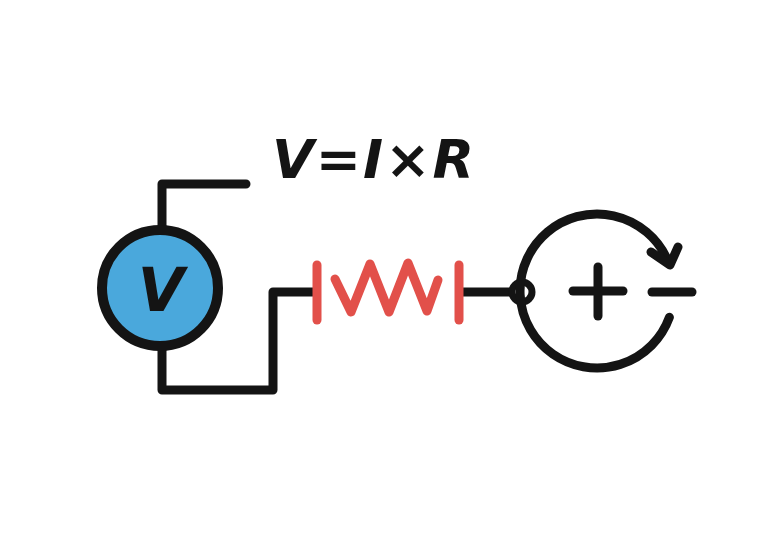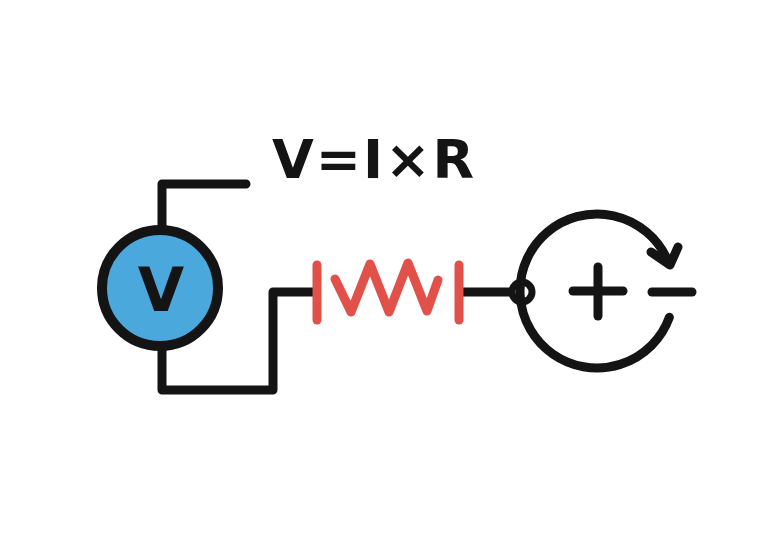--- a/index.html
+++ b/index.html
@@ -13,20 +13,21 @@
     padding: 0;
     width: 768px;
     height: 538px;
     overflow: hidden;
     background: var(--background);
   }
   .stage {
     width: 768px;
     height: 538px;
     position: relative;
+    font-style: italic;
   }
   svg { display: block; }
 
   .wire {
     fill: none;
     stroke: var(--ink);
     stroke-width: 9;
     stroke-linecap: round;
     stroke-linejoin: round;
   }

